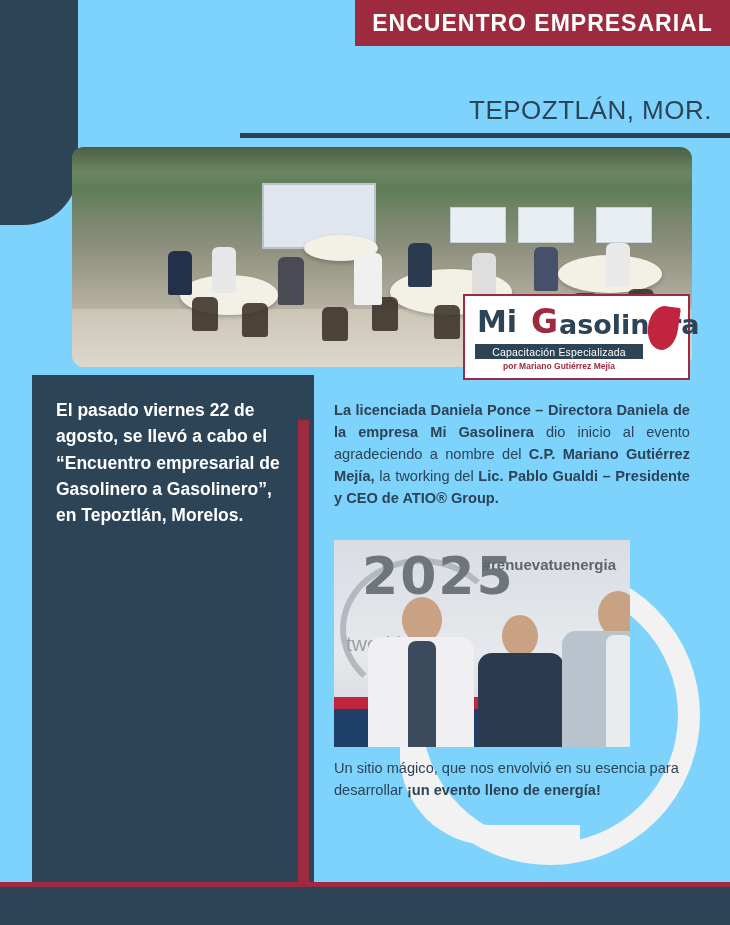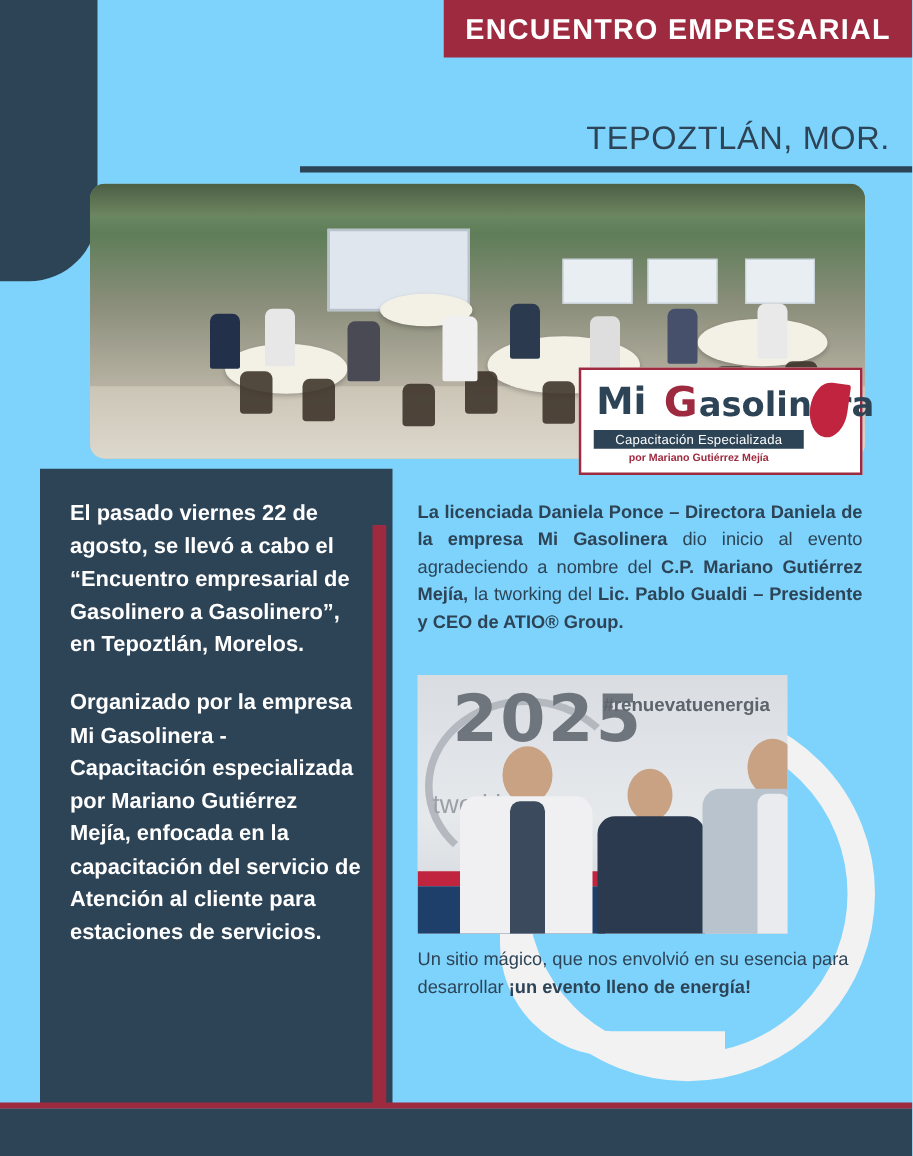--- a/index.html
+++ b/index.html
@@ -387,21 +387,20 @@
     <span class="logo-mi">Mi</span>
     <span class="logo-g">G</span>
     <span class="logo-rest">asolinera</span>
     <span class="logo-drop"></span>
     <div class="logo-bar">Capacitación Especializada</div>
     <div class="logo-sub">por Mariano Gutiérrez Mejía</div>
   </div>
 
   <div class="left-col">
     <p>El pasado viernes 22 de agosto, se llevó a cabo el “Encuentro empresarial de Gasolinero a Gasolinero”, en Tepoztlán, Morelos.</p>
-    <p>Organizado por la empresa Mi Gasolinera - Capacitación especializada por Mariano Gutiérrez Mejía, enfocada en la capacitación del servicio de Atención al cliente para estaciones de servicios.</p>
   </div>
   <div class="left-accent"></div>
 
   <div class="right-col">
     <p class="r-para" id="rp1"><b>La licenciada Daniela Ponce – Directora Daniela de la empresa Mi Gasolinera</b><span> dio inicio al evento agradeciendo a nombre del </span><b>C.P. Mariano Gutiérrez Mejía,</b><span> la tworking del </span><b>Lic. Pablo Gualdi – Presidente y CEO de ATIO® Group.</b></p>
   </div>
 
   <div class="photo2">
     <div class="arcs"></div>
     <div class="wallnum">2025</div>

